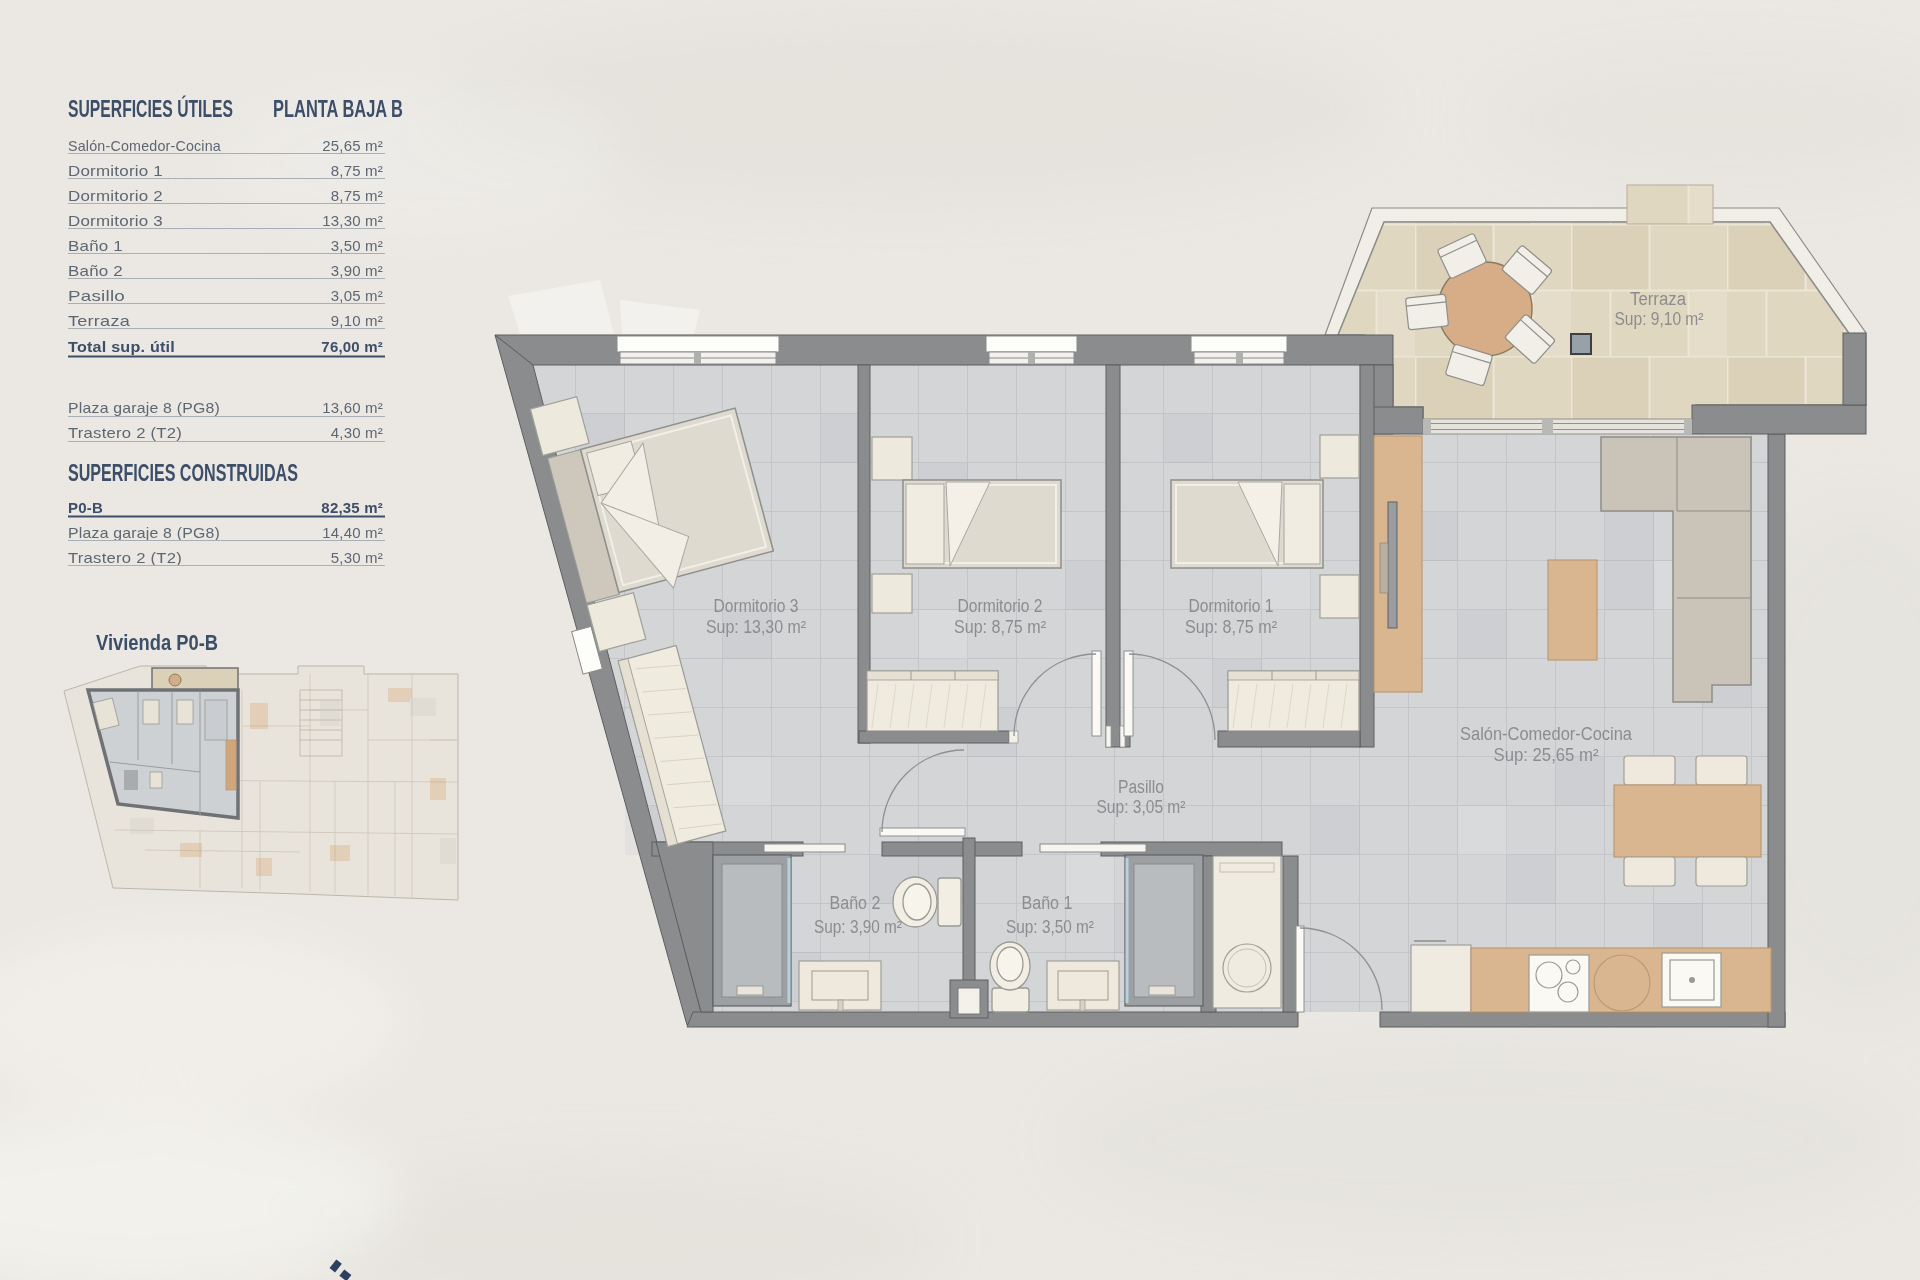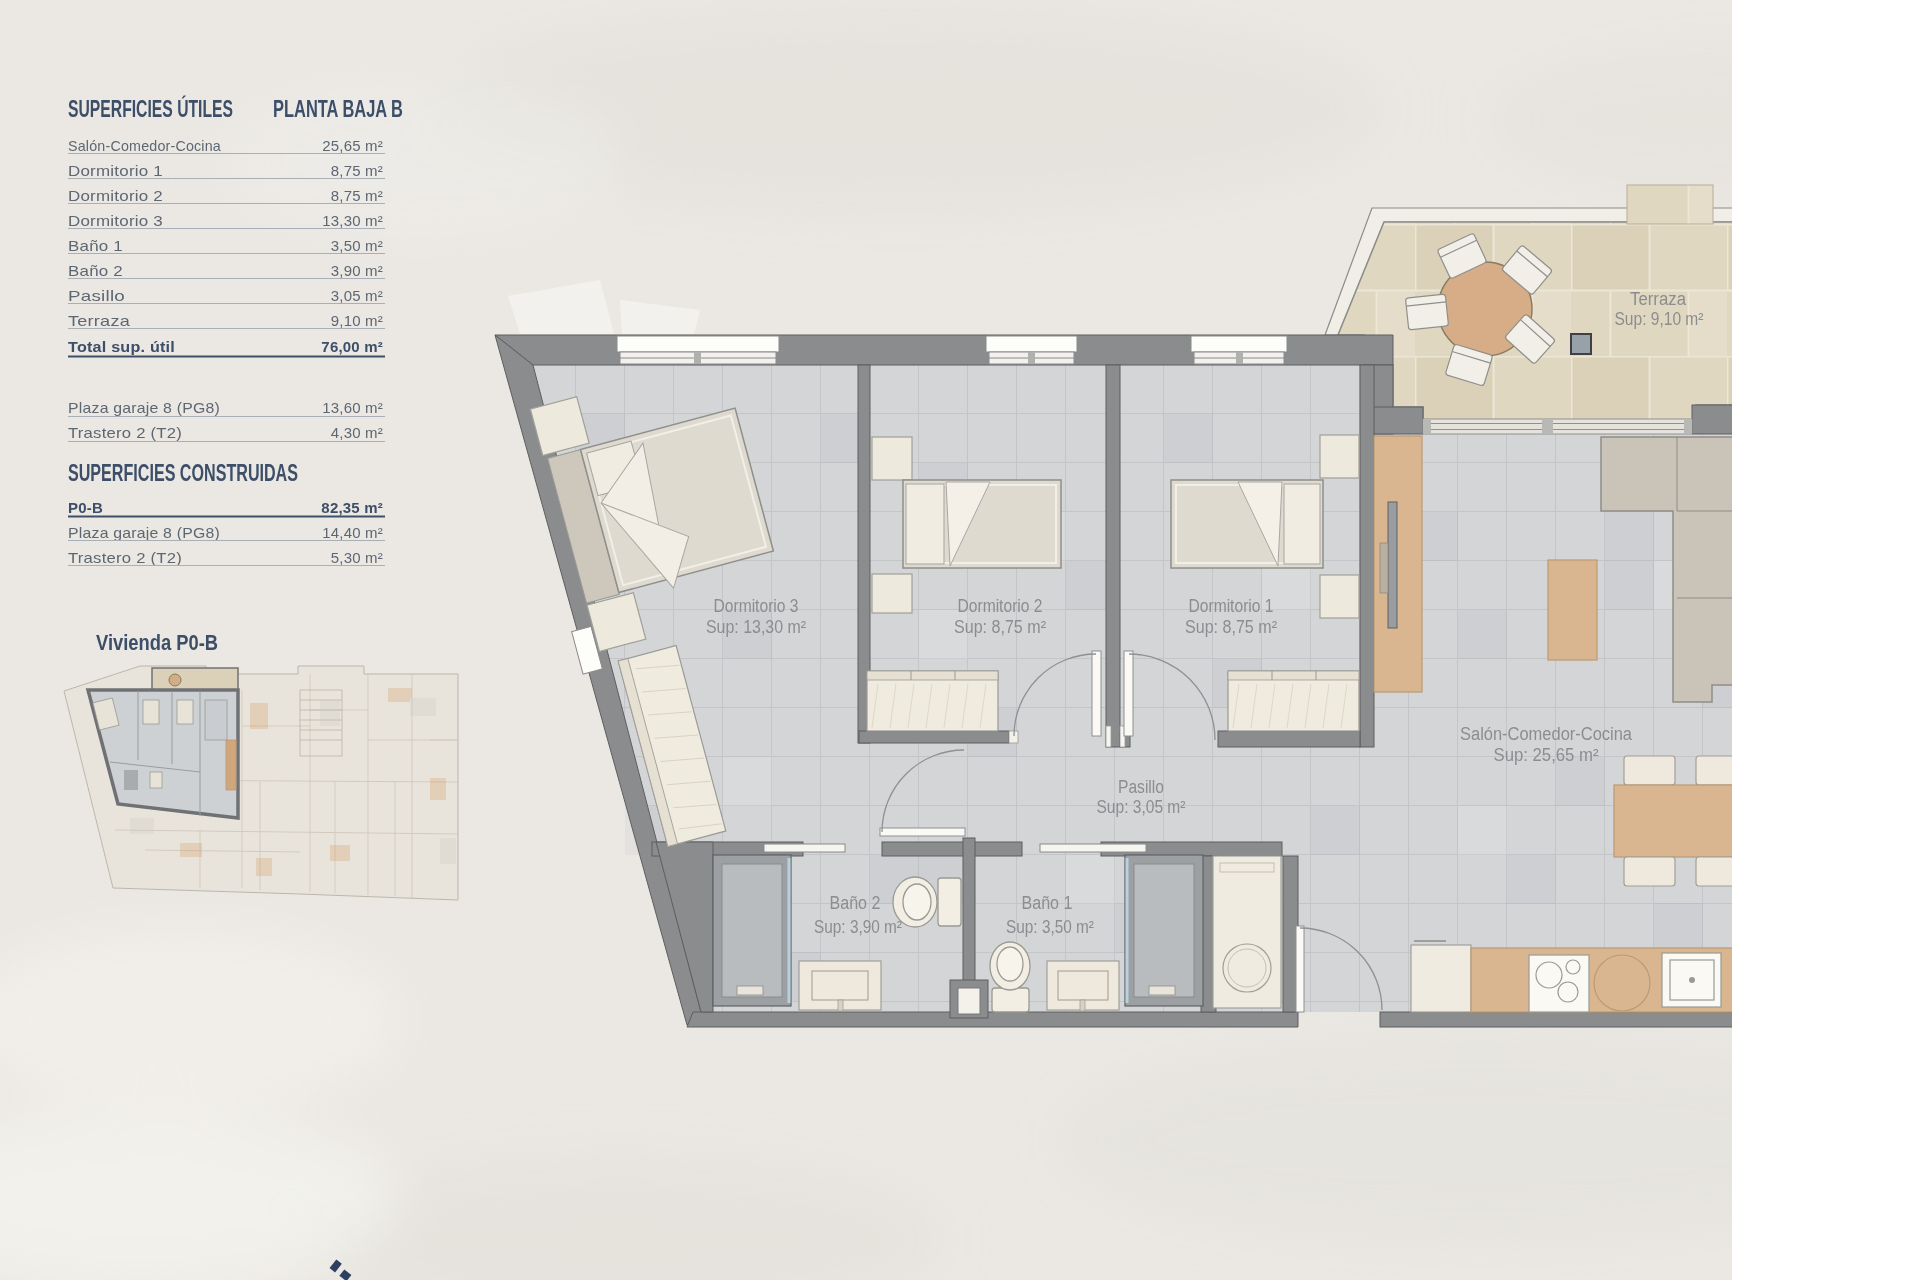--- a/index.html
+++ b/index.html
@@ -1,16 +1,16 @@
 <!DOCTYPE html>
 <html><head>
 <meta charset="utf-8">
 <style>
 html,body{margin:0;padding:0}
-.page{position:relative;width:1732px;height:1280px;background:#ebe8e3;overflow:hidden;font-family:"Liberation Sans",sans-serif}
+.page{position:relative;width:1920px;height:1280px;background:#ebe8e3;overflow:hidden;font-family:"Liberation Sans",sans-serif}
 svg{position:absolute;left:0;top:0}
 </style>
 </head>
 <body>
 <div class="page">
 <svg width="1920" height="1280" viewBox="0 0 1920 1280">
 <defs>
 <pattern id="tiles" patternUnits="userSpaceOnUse" x="527" y="365" width="49" height="49">
   <rect width="49" height="49" fill="#d3d5d7"></rect>
   <path d="M48.5 0V49 M0 48.5H49" stroke="#c3c5c8" stroke-width="1" fill="none"></path>

